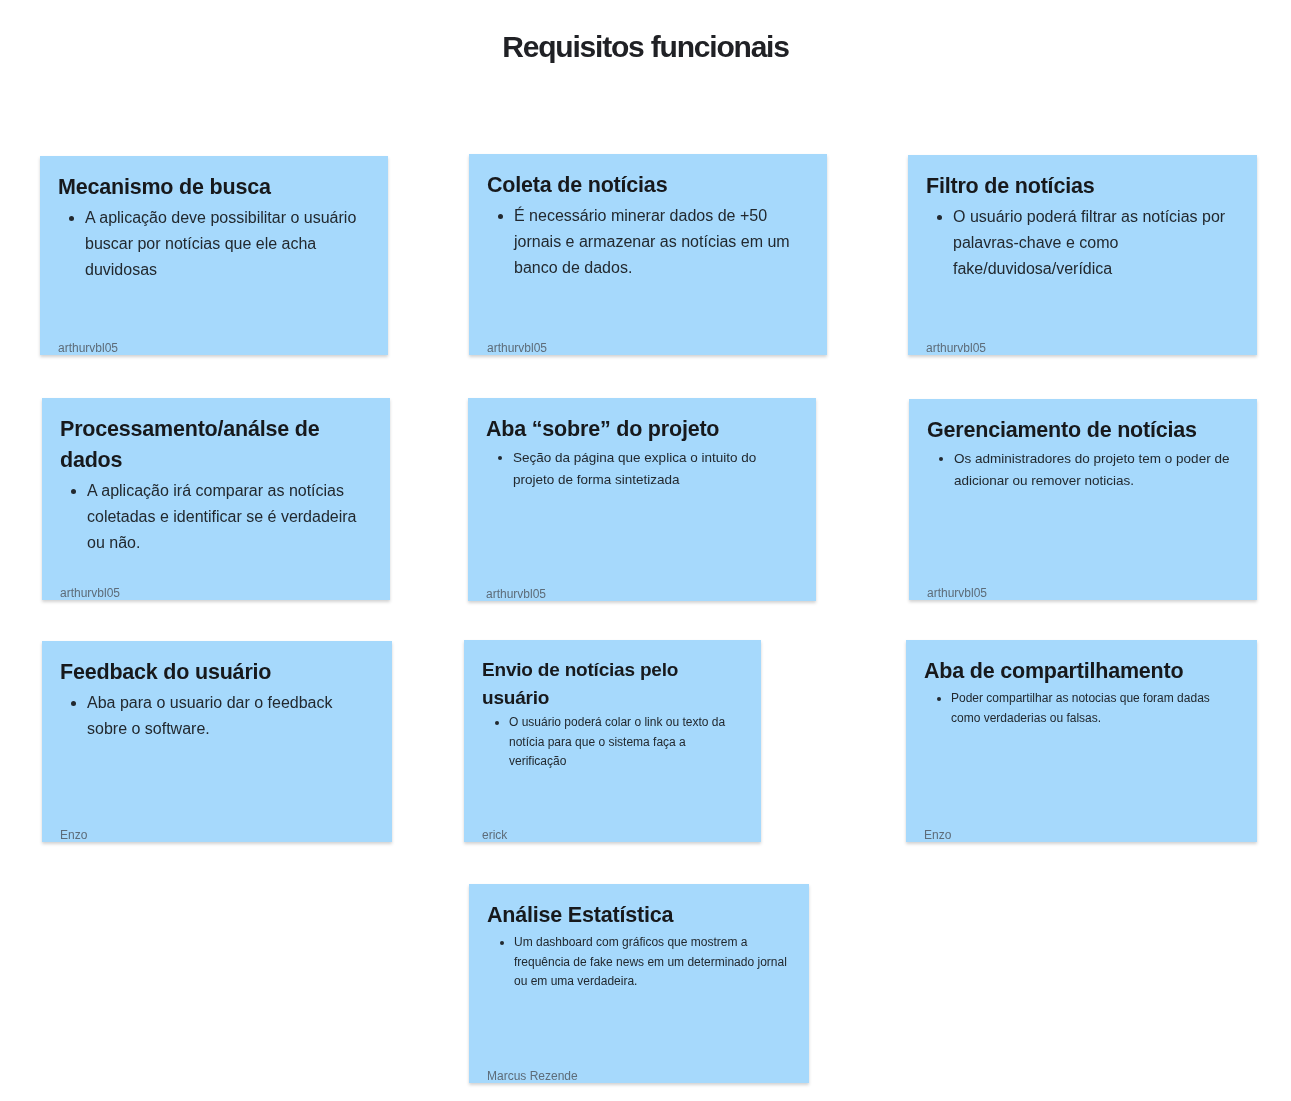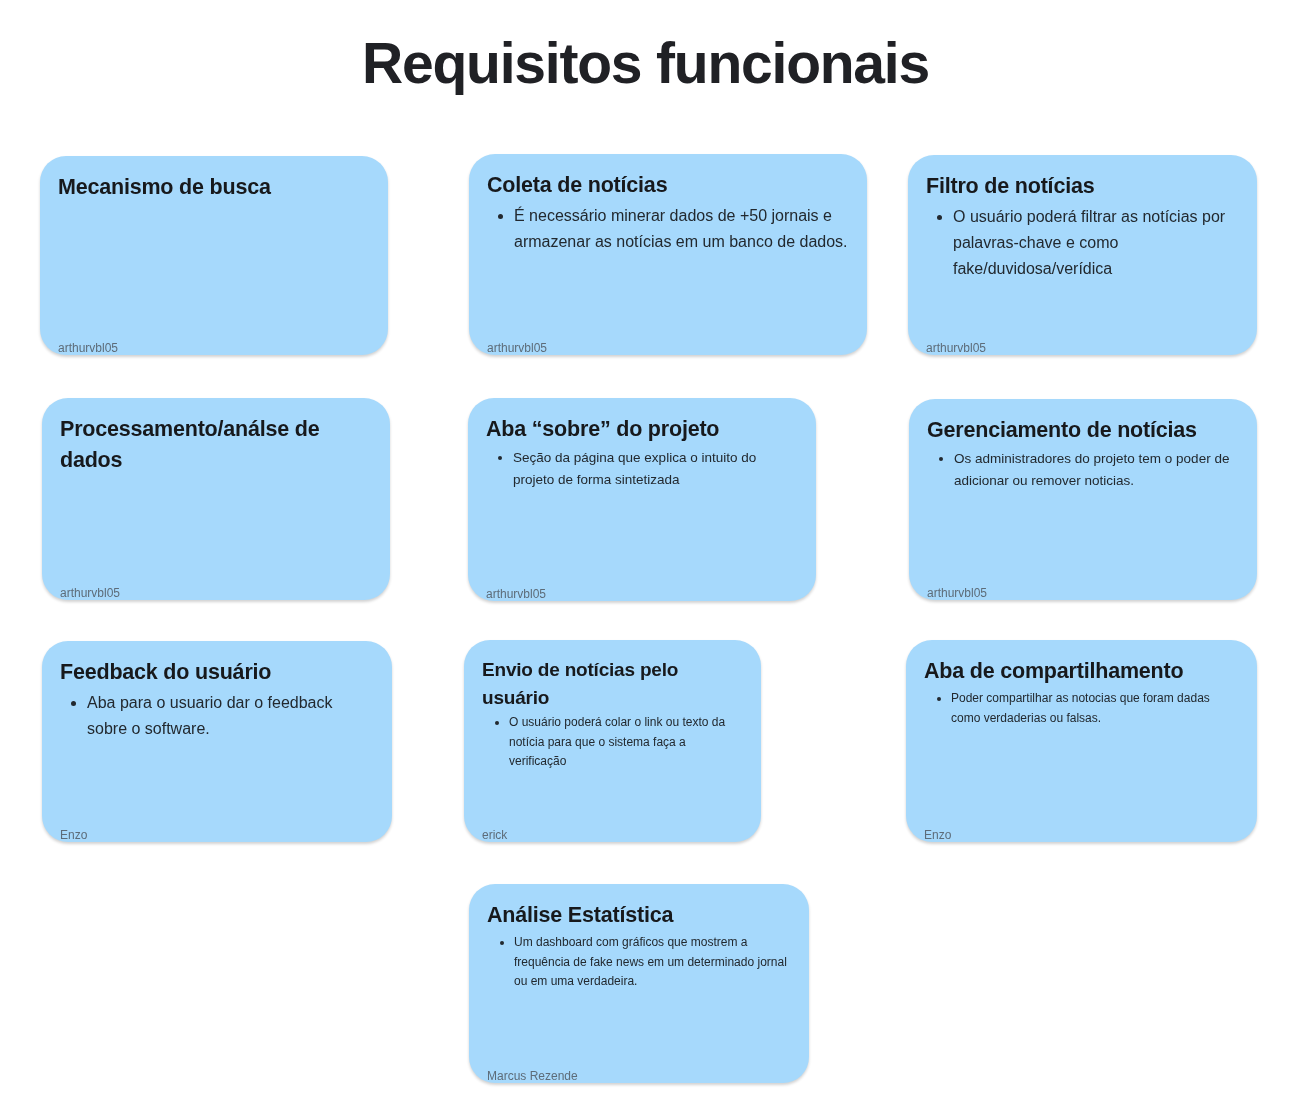--- a/index.html
+++ b/index.html
@@ -12,29 +12,28 @@
   }
   *{box-sizing:border-box;margin:0;padding:0;}
   html,body{background:var(--page-bg);}
   body{
     width:1291px;height:1101px;position:relative;overflow:hidden;
     font-family:"Liberation Sans",sans-serif;
   }
   .page-title{
     position:absolute;top:30px;left:0;width:100%;
     text-align:center;
-    font-size:57px;font-weight:800;letter-spacing:-1.2px;
+    font-size:30px;font-weight:800;letter-spacing:-1.2px;
     color:var(--page-title-color);
   }
   .card{
     position:absolute;
     background:var(--card-bg);
     box-shadow:0 2px 3px rgba(0,0,0,0.18);
     padding:16px 18px 14px 18px;
-    border-radius:26px;
   }
   .card-title{
     font-weight:700;color:var(--title-color);
     line-height:1.45;letter-spacing:-0.2px;
     margin-bottom:2px;
   }
   .title-default{font-size:21.5px;}
   .title-compact{font-size:19px;}
   .card-bullets{
     list-style:disc outside;
@@ -51,41 +50,47 @@
   }
 </style>
 </head>
 <body>
 
 <div>
   <h1 class="page-title">Requisitos funcionais</h1>
   <div id="cards">
   <section class="card" style="left: 40px; top: 156px; width: 348px; height: 199px;">
     <h2 class="card-title title-default">Mecanismo de busca</h2>
+    <ul class="card-bullets body-lg">
+          <li>A aplicação deve possibilitar o usuário buscar por notícias que ele acha duvidosas</li>
+        </ul>
     <div class="card-author">arthurvbl05</div>
   </section>
 
-  <section class="card" style="left: 469px; top: 154px; width: 398px; height: 201px;">
+  <section class="card" style="left: 469px; top: 154px; width: 358px; height: 201px;">
     <h2 class="card-title title-default">Coleta de notícias</h2>
     <ul class="card-bullets body-lg">
           <li>É necessário minerar dados de +50 jornais e armazenar as notícias em um banco de dados.</li>
         </ul>
     <div class="card-author">arthurvbl05</div>
   </section>
 
   <section class="card" style="left: 908px; top: 155px; width: 349px; height: 200px;">
     <h2 class="card-title title-default">Filtro de notícias</h2>
     <ul class="card-bullets body-lg">
           <li>O usuário poderá filtrar as notícias por palavras-chave e como fake/duvidosa/verídica</li>
         </ul>
     <div class="card-author">arthurvbl05</div>
   </section>
 
   <section class="card" style="left: 42px; top: 398px; width: 348px; height: 202px;">
     <h2 class="card-title title-default">Processamento/análse de dados</h2>
+    <ul class="card-bullets body-lg">
+          <li>A aplicação irá comparar as notícias coletadas e identificar se é verdadeira ou não.</li>
+        </ul>
     <div class="card-author">arthurvbl05</div>
   </section>
 
   <section class="card" style="left: 468px; top: 398px; width: 348px; height: 203px;">
     <h2 class="card-title title-default">Aba “sobre” do projeto</h2>
     <ul class="card-bullets body-sm">
           <li>Seção da página que explica o intuito do projeto de forma sintetizada</li>
         </ul>
     <div class="card-author">arthurvbl05</div>
   </section>

